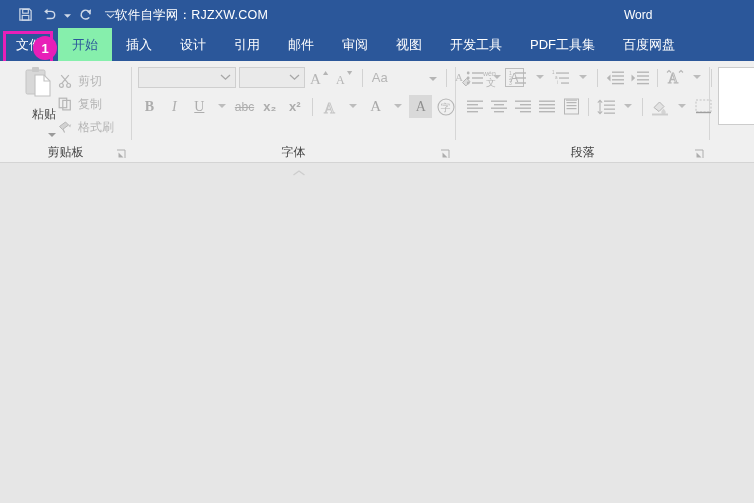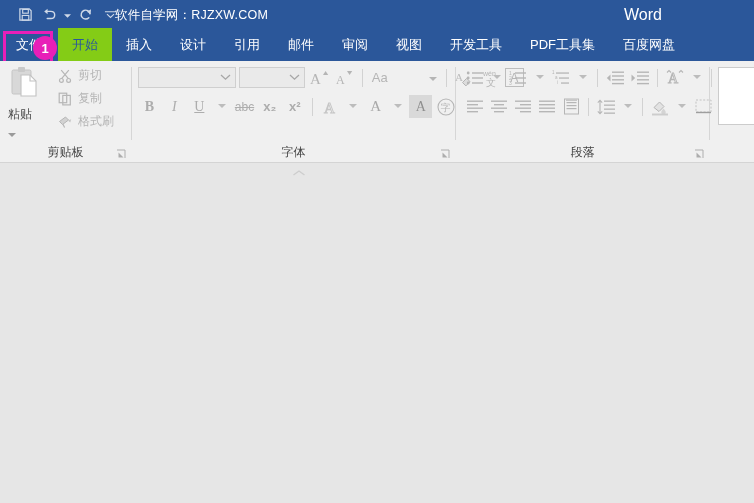--- a/index.html
+++ b/index.html
@@ -28,38 +28,38 @@
     width:11px;height:20px;display:flex;align-items:flex-end;justify-content:center;
     padding-bottom:5px;box-sizing:border-box;
   }
   .qat-more{width:22px;height:20px;display:flex;align-items:center;justify-content:center;}
   .doc-title{
     position:absolute;left:115px;top:5px;height:20px;line-height:20px;
     color:#ffffff;font-size:12.5px;white-space:nowrap;letter-spacing:.2px;
   }
   .app-name{
     position:absolute;left:624px;top:5px;height:20px;line-height:20px;
-    color:#ffffff;font-size:16px;white-space:nowrap;
+    color:#ffffff;font-size:12px;white-space:nowrap;
   }
 
   
   .tabstrip{
     position:absolute;left:0;top:28px;width:754px;height:33px;
     background:#2b579a;
   }
   .tabs{display:flex;align-items:flex-end;height:33px;padding-left:0;}
   .tab{
     height:33px;line-height:33px;
     padding:0 14px;
     color:#ffffff;font-size:13px;white-space:nowrap;cursor:default;
     box-sizing:border-box;
   }
   .tab.file{padding:0 16px;}
   .tab.active{
-    background:#84cc16;color:#2b579a;
+    background:#86efac;color:#2b579a;
   }
 
   
   .hl-box{
     position:absolute;left:3px;top:31px;width:50px;height:36px;
     border:3px solid #e81fb8;
     box-sizing:border-box;
     pointer-events:none;
   }
   .badge{
@@ -91,27 +91,27 @@
   }
   .launcher{
     position:absolute;right:4px;bottom:3px;width:11px;height:11px;
     opacity:.65;
   }
 
   
   .g-clip{width:131px;}
   .paste{
     position:absolute;left:8px;top:4px;width:48px;
-    display:flex;flex-direction:column;align-items:flex-start;
+    display:flex;flex-direction:column;align-items:flex-end;
   }
   .paste-label{font-size:12px;color:#4a4a4a;margin-top:1px;}
   .paste-caret{margin-top:1px;}
   .clip-cmds{position:absolute;left:56px;top:6px;width:72px;}
   .clip-cmd{
-    display:flex;align-items:flex-start;height:23px;gap:4px;
+    display:flex;align-items:flex-end;height:23px;gap:4px;
     color:#b5b5b5;font-size:12px;white-space:nowrap;
   }
   .clip-cmd .ic{width:18px;height:18px;display:flex;align-items:center;justify-content:center;}
 
   
   .g-font{width:324px;}
   .font-row{position:absolute;left:0;display:flex;align-items:center;gap:2px;}
   .font-row.r1{top:5px;left:6px;}
   .font-row.r2{top:34px;left:6px;}
   .combo{

